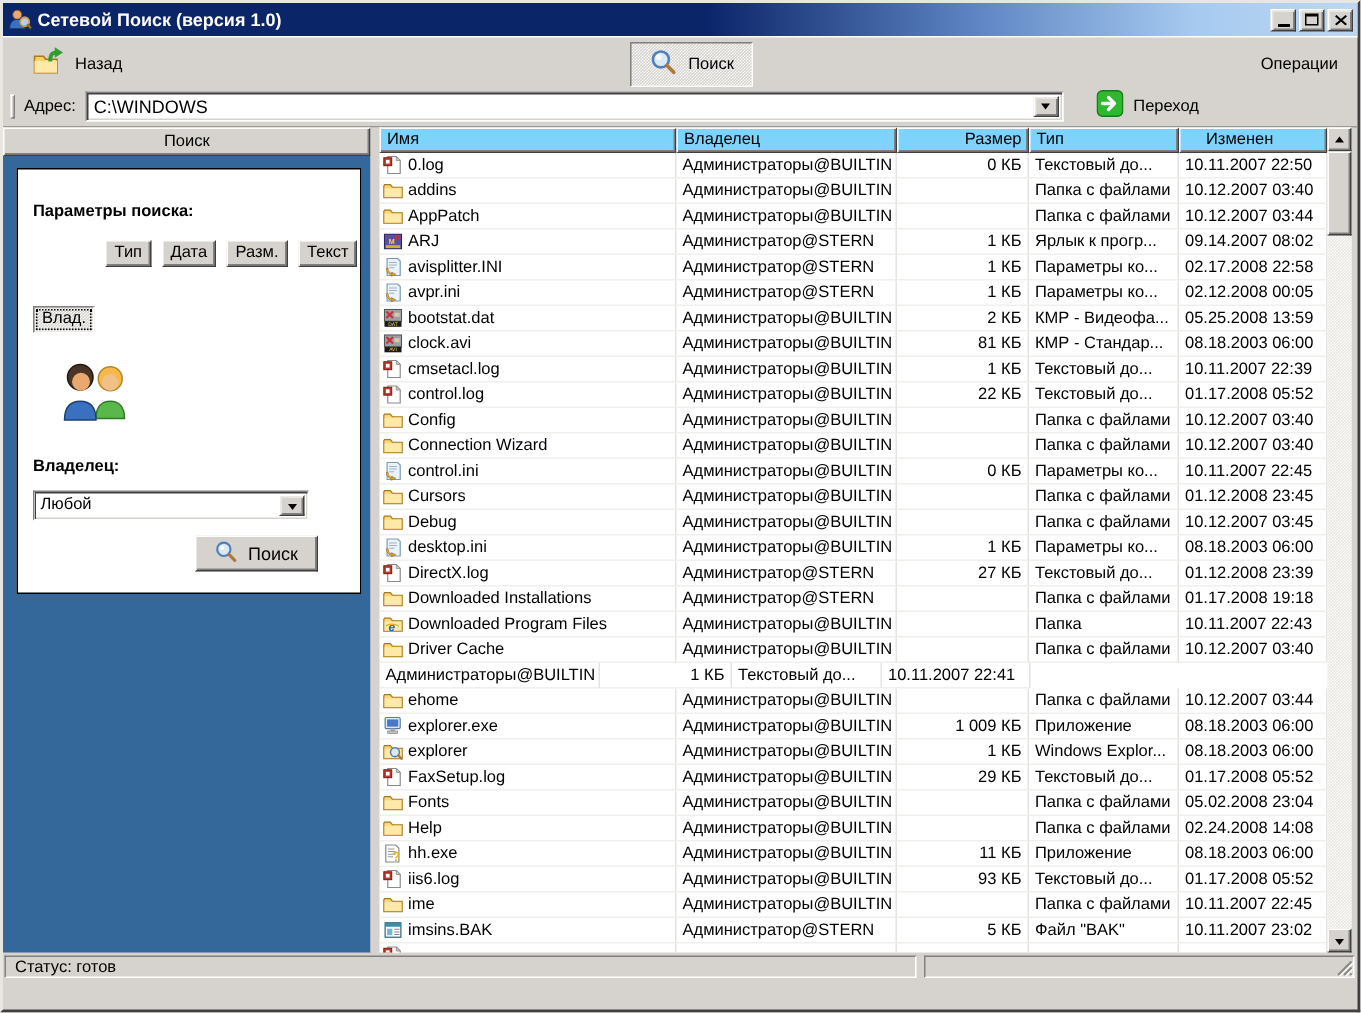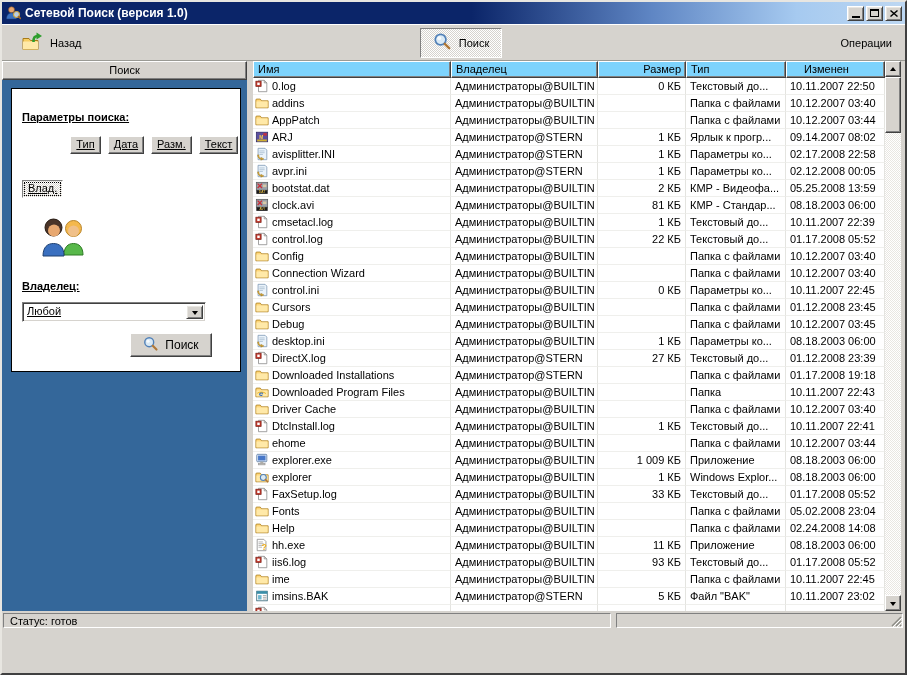--- a/index.html
+++ b/index.html
@@ -46,21 +46,21 @@
     box-shadow:inset 1px 1px 0 #E8E6E1, inset -1px -1px 0 #808080; display:flex; align-items:center; justify-content:center; }
   .tri-down { width:0; height:0; border:3.5px solid transparent; border-top:4px solid #000; margin-top:4px; }
   .go-btn { display:flex; align-items:center; gap:7px; margin-left:14px; padding:2px 8px; }
 
   
   .main { display:flex; height:551px; border-top:1px solid #9A9A94; }
 
   .left-panel { width:245px; display:flex; flex-direction:column; }
   .panel-header { height:19px; background:#D6D3CE; text-align:center; line-height:17px;
     border:1px solid; border-color:#FFFFFF #404040 #404040 #FFFFFF; box-shadow:inset -1px -1px 0 #808080; }
-  .panel-body { flex:1; background:#34679A; padding:8px 6px 0 9px;text-decoration:underline; }
+  .panel-body { flex:1; background:#34679A; padding:8px 6px 0 9px; }
   .search-box { background:#fff; border:1px solid #000; height:284px; position:relative; padding:22px 10px 0 10px; }
   .params-title { font-weight:bold; }
   .filter-row { display:flex; gap:7px; margin-top:13px; }
   .filter-btn { height:18px; padding:1px 5px 0 5px; background:#D6D3CE;
     border:1px solid; border-color:#FFFFFF #404040 #404040 #FFFFFF; box-shadow:inset -1px -1px 0 #808080; }
   .filter-btn.active { border-color:#808080 #FFFFFF #FFFFFF #808080; box-shadow:none;
     background-image:linear-gradient(45deg,#fff 25%,transparent 25%,transparent 75%,#fff 75%),
                      linear-gradient(45deg,#fff 25%,transparent 25%,transparent 75%,#fff 75%);
     background-size:2px 2px; background-position:0 0,1px 1px;
     outline:1px dotted #000; outline-offset:-3px;margin-top:44px; }
@@ -165,20 +165,39 @@
           <line x1="12.4" y1="12.4" x2="17" y2="17" stroke="#B07838" stroke-width="2.6" stroke-linecap="round"></line>
         </svg>
       </span>
       <span>Поиск</span>
     </div>
     <div class="tool-btn">
       <span>Операции</span>
     </div>
   </div>
 
+  <div class="addressbar">
+    <span class="grip"></span>
+    <span class="addr-label">Адрес:</span>
+    <span class="combo">
+      <span class="val">C:\WINDOWS</span>
+      <span class="combo-arrow-btn">
+          <span class="tri-down"></span>
+        </span>
+    </span>
+    <span class="go-btn">
+      <span>
+        <svg viewBox="0 0 18 18" width="18" height="18">
+          <rect x="0.5" y="0.5" width="17" height="17" rx="3.5" fill="#2EB82E" stroke="#1A7A1A"></rect>
+          <path d="M4 9 L11 9 M8 5 L12 9 L8 13" stroke="#fff" stroke-width="2.2" fill="none" stroke-linecap="round" stroke-linejoin="round"></path>
+        </svg>
+      </span>
+      <span>Переход</span>
+    </span>
+  </div>
 
   <div class="main">
 
     <div class="left-panel">
       <div class="panel-header">Поиск</div>
       <div class="panel-body">
         <div class="search-box">
           <div class="params-title">Параметры поиска:</div>
           <div class="filter-row">
               <div class="filter-btn active">Влад.</div>
@@ -546,99 +565,88 @@
                   </svg>
                 </span>
                 <span>Driver Cache</span>
               </div>
               <div class="tcell c1">Администраторы@BUILTIN</div>
               <div class="tcell c2"></div>
               <div class="tcell c3">Папка с файлами</div>
               <div class="tcell c4">10.12.2007 03:40</div>
             </div>
             <div class="trow">
+              <div class="tcell c1">Администраторы@BUILTIN</div>
+              <div class="tcell c2">1 КБ</div>
+              <div class="tcell c3">Текстовый до...</div>
+              <div class="tcell c4">10.11.2007 22:41</div>
+            </div>
+            <div class="trow">
+              <div class="tcell c0">
+                <span class="ficon">
+                  <svg viewBox="0 0 16 16" width="14" height="14">
+                    <path d="M1 4.5 L1 13.5 L15 13.5 L15 5.5 L7.5 5.5 L6 3.5 L1.5 3.5 Z" fill="#FFD77B" stroke="#A87A18" stroke-width="0.9"></path>
+                    <path d="M1.6 6.2 L14.4 6.2 L14.4 13 L1.6 13 Z" fill="#FFE9A8"></path>
+                  </svg>
+                </span>
+                <span>ehome</span>
+              </div>
+              <div class="tcell c1">Администраторы@BUILTIN</div>
+              <div class="tcell c2"></div>
+              <div class="tcell c3">Папка с файлами</div>
+              <div class="tcell c4">10.12.2007 03:44</div>
+            </div>
+            <div class="trow">
+              <div class="tcell c0">
+                <span class="ficon">
+                  <svg viewBox="0 0 16 16" width="14" height="14">
+                    <rect x="2" y="1.5" width="11.5" height="8.5" rx="1" fill="#DCE8F8" stroke="#5878A0" stroke-width="0.9"></rect>
+                    <rect x="3.5" y="3" width="8.5" height="5.5" fill="#4878C8"></rect>
+                    <rect x="6" y="10" width="3.5" height="1.8" fill="#B0AEA8"></rect>
+                    <rect x="4" y="11.8" width="7.5" height="1.8" fill="#C8C5BE" stroke="#8A8A8A" stroke-width="0.6"></rect>
+                  </svg>
+                </span>
+                <span>explorer.exe</span>
+              </div>
+              <div class="tcell c1">Администраторы@BUILTIN</div>
+              <div class="tcell c2">1 009 КБ</div>
+              <div class="tcell c3">Приложение</div>
+              <div class="tcell c4">08.18.2003 06:00</div>
+            </div>
+            <div class="trow">
+              <div class="tcell c0">
+                <span class="ficon">
+                  <svg viewBox="0 0 16 16" width="14" height="14">
+                    <path d="M1 4.5 L1 13.5 L15 13.5 L15 5.5 L7.5 5.5 L6 3.5 L1.5 3.5 Z" fill="#FFD77B" stroke="#A87A18" stroke-width="0.9"></path>
+                    <path d="M1.6 6.2 L14.4 6.2 L14.4 13 L1.6 13 Z" fill="#FFE9A8"></path>
+                    <circle cx="9.5" cy="8.5" r="3.4" fill="#D8EAF8" fill-opacity="0.9" stroke="#5080B8" stroke-width="1.2"></circle>
+                    <line x1="12" y1="11" x2="14.5" y2="13.5" stroke="#B07838" stroke-width="1.8" stroke-linecap="round"></line>
+                  </svg>
+                </span>
+                <span>explorer</span>
+              </div>
+              <div class="tcell c1">Администраторы@BUILTIN</div>
+              <div class="tcell c2">1 КБ</div>
+              <div class="tcell c3">Windows Explor...</div>
+              <div class="tcell c4">08.18.2003 06:00</div>
+            </div>
+            <div class="trow">
               <div class="tcell c0">
                 <span class="ficon">
                   <svg viewBox="0 0 16 16" width="14" height="14">
                     <path d="M4 1.5 L10.5 1.5 L13.5 4.5 L13.5 14.5 L4 14.5 Z" fill="#FFFFFF" stroke="#8A8A8A" stroke-width="0.9"></path>
                     <path d="M10.5 1.5 L13.5 4.5 L10.5 4.5 Z" fill="#D8D5CE" stroke="#8A8A8A" stroke-width="0.7"></path>
                     <rect x="1" y="2.5" width="6" height="6" fill="#C23A2E" stroke="#7A1E14" stroke-width="0.8"></rect>
                     <rect x="2.6" y="4.1" width="2.8" height="2.8" fill="#FFFFFF"></rect>
                   </svg>
                 </span>
-                <span>DtcInstall.log</span>
-              </div>
-              <div class="tcell c1">Администраторы@BUILTIN</div>
-              <div class="tcell c2">1 КБ</div>
-              <div class="tcell c3">Текстовый до...</div>
-              <div class="tcell c4">10.11.2007 22:41</div>
-            </div>
-            <div class="trow">
-              <div class="tcell c0">
-                <span class="ficon">
-                  <svg viewBox="0 0 16 16" width="14" height="14">
-                    <path d="M1 4.5 L1 13.5 L15 13.5 L15 5.5 L7.5 5.5 L6 3.5 L1.5 3.5 Z" fill="#FFD77B" stroke="#A87A18" stroke-width="0.9"></path>
-                    <path d="M1.6 6.2 L14.4 6.2 L14.4 13 L1.6 13 Z" fill="#FFE9A8"></path>
-                  </svg>
-                </span>
-                <span>ehome</span>
-              </div>
-              <div class="tcell c1">Администраторы@BUILTIN</div>
-              <div class="tcell c2"></div>
-              <div class="tcell c3">Папка с файлами</div>
-              <div class="tcell c4">10.12.2007 03:44</div>
-            </div>
-            <div class="trow">
-              <div class="tcell c0">
-                <span class="ficon">
-                  <svg viewBox="0 0 16 16" width="14" height="14">
-                    <rect x="2" y="1.5" width="11.5" height="8.5" rx="1" fill="#DCE8F8" stroke="#5878A0" stroke-width="0.9"></rect>
-                    <rect x="3.5" y="3" width="8.5" height="5.5" fill="#4878C8"></rect>
-                    <rect x="6" y="10" width="3.5" height="1.8" fill="#B0AEA8"></rect>
-                    <rect x="4" y="11.8" width="7.5" height="1.8" fill="#C8C5BE" stroke="#8A8A8A" stroke-width="0.6"></rect>
-                  </svg>
-                </span>
-                <span>explorer.exe</span>
-              </div>
-              <div class="tcell c1">Администраторы@BUILTIN</div>
-              <div class="tcell c2">1 009 КБ</div>
-              <div class="tcell c3">Приложение</div>
-              <div class="tcell c4">08.18.2003 06:00</div>
-            </div>
-            <div class="trow">
-              <div class="tcell c0">
-                <span class="ficon">
-                  <svg viewBox="0 0 16 16" width="14" height="14">
-                    <path d="M1 4.5 L1 13.5 L15 13.5 L15 5.5 L7.5 5.5 L6 3.5 L1.5 3.5 Z" fill="#FFD77B" stroke="#A87A18" stroke-width="0.9"></path>
-                    <path d="M1.6 6.2 L14.4 6.2 L14.4 13 L1.6 13 Z" fill="#FFE9A8"></path>
-                    <circle cx="9.5" cy="8.5" r="3.4" fill="#D8EAF8" fill-opacity="0.9" stroke="#5080B8" stroke-width="1.2"></circle>
-                    <line x1="12" y1="11" x2="14.5" y2="13.5" stroke="#B07838" stroke-width="1.8" stroke-linecap="round"></line>
-                  </svg>
-                </span>
-                <span>explorer</span>
-              </div>
-              <div class="tcell c1">Администраторы@BUILTIN</div>
-              <div class="tcell c2">1 КБ</div>
-              <div class="tcell c3">Windows Explor...</div>
-              <div class="tcell c4">08.18.2003 06:00</div>
-            </div>
-            <div class="trow">
-              <div class="tcell c0">
-                <span class="ficon">
-                  <svg viewBox="0 0 16 16" width="14" height="14">
-                    <path d="M4 1.5 L10.5 1.5 L13.5 4.5 L13.5 14.5 L4 14.5 Z" fill="#FFFFFF" stroke="#8A8A8A" stroke-width="0.9"></path>
-                    <path d="M10.5 1.5 L13.5 4.5 L10.5 4.5 Z" fill="#D8D5CE" stroke="#8A8A8A" stroke-width="0.7"></path>
-                    <rect x="1" y="2.5" width="6" height="6" fill="#C23A2E" stroke="#7A1E14" stroke-width="0.8"></rect>
-                    <rect x="2.6" y="4.1" width="2.8" height="2.8" fill="#FFFFFF"></rect>
-                  </svg>
-                </span>
                 <span>FaxSetup.log</span>
               </div>
               <div class="tcell c1">Администраторы@BUILTIN</div>
-              <div class="tcell c2">33 КБ</div>
+              <div class="tcell c2">29 КБ</div>
               <div class="tcell c3">Текстовый до...</div>
               <div class="tcell c4">01.17.2008 05:52</div>
             </div>
             <div class="trow">
               <div class="tcell c0">
                 <span class="ficon">
                   <svg viewBox="0 0 16 16" width="14" height="14">
                     <path d="M1 4.5 L1 13.5 L15 13.5 L15 5.5 L7.5 5.5 L6 3.5 L1.5 3.5 Z" fill="#FFD77B" stroke="#A87A18" stroke-width="0.9"></path>
                     <path d="M1.6 6.2 L14.4 6.2 L14.4 13 L1.6 13 Z" fill="#FFE9A8"></path>
                   </svg>

